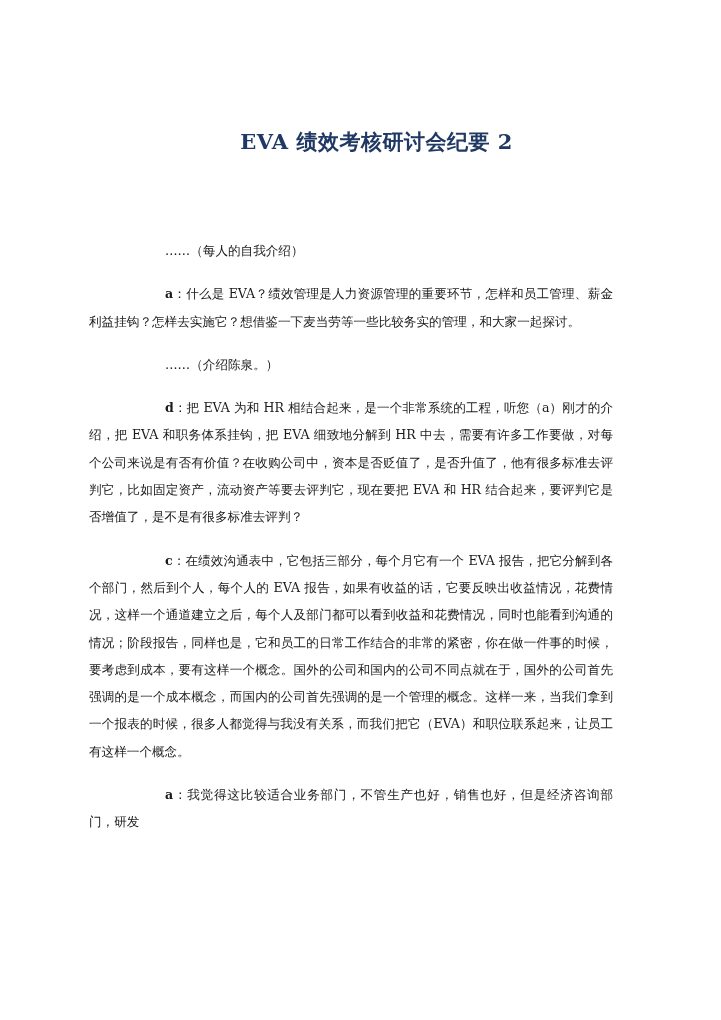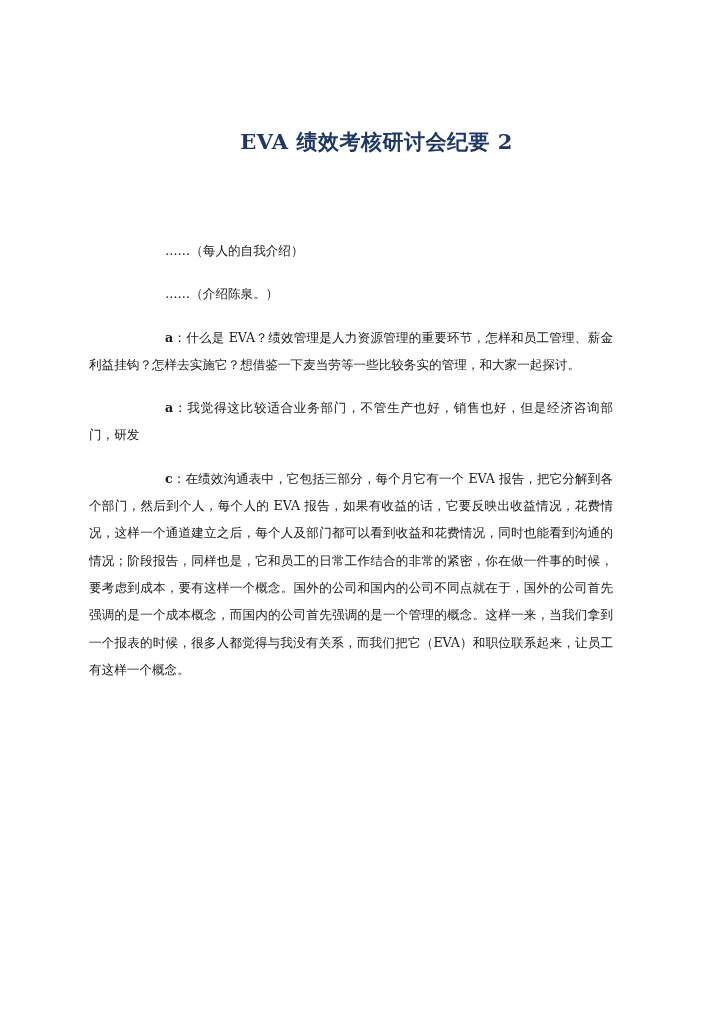--- a/index.html
+++ b/index.html
@@ -20,18 +20,19 @@
   .speaker { font-weight: bold; }
 </style>
 </head>
 <body>
 
 <div class="page">
   <div class="title">EVA 绩效考核研讨会纪要 2</div>
 
   <div class="body">
     <p class="para"><span class="speaker"></span><span>……（每人的自我介绍）</span></p>
+    <p class="para"><span class="speaker">a</span><span>：什么是 EVA？绩效管理是人力资源管理的重要环节，怎样和员工管理、薪金利益挂钩？怎样去实施它？想借鉴一下麦当劳等一些比较务实的管理，和大家一起探讨。</span></p>
     <p class="para"><span class="speaker"></span><span>……（介绍陈泉。）</span></p>
-    <p class="para"><span class="speaker">a</span><span>：什么是 EVA？绩效管理是人力资源管理的重要环节，怎样和员工管理、薪金利益挂钩？怎样去实施它？想借鉴一下麦当劳等一些比较务实的管理，和大家一起探讨。</span></p>
+    <p class="para"><span class="speaker">d</span><span>：把 EVA 为和 HR 相结合起来，是一个非常系统的工程，听您（a）刚才的介绍，把 EVA 和职务体系挂钩，把 EVA 细致地分解到 HR 中去，需要有许多工作要做，对每个公司来说是有否有价值？在收购公司中，资本是否贬值了，是否升值了，他有很多标准去评判它，比如固定资产，流动资产等要去评判它，现在要把 EVA 和 HR 结合起来，要评判它是否增值了，是不是有很多标准去评判？</span></p>
+    <p class="para"><span class="speaker">c</span><span>：在绩效沟通表中，它包括三部分，每个月它有一个 EVA 报告，把它分解到各个部门，然后到个人，每个人的 EVA 报告，如果有收益的话，它要反映出收益情况，花费情况，这样一个通道建立之后，每个人及部门都可以看到收益和花费情况，同时也能看到沟通的情况；阶段报告，同样也是，它和员工的日常工作结合的非常的紧密，你在做一件事的时候，要考虑到成本，要有这样一个概念。国外的公司和国内的公司不同点就在于，国外的公司首先强调的是一个成本概念，而国内的公司首先强调的是一个管理的概念。这样一来，当我们拿到一个报表的时候，很多人都觉得与我没有关系，而我们把它（EVA）和职位联系起来，让员工有这样一个概念。</span></p>
     <p class="para"><span class="speaker">a</span><span>：我觉得这比较适合业务部门，不管生产也好，销售也好，但是经济咨询部门，研发</span></p>
-    <p class="para"><span class="speaker">c</span><span>：在绩效沟通表中，它包括三部分，每个月它有一个 EVA 报告，把它分解到各个部门，然后到个人，每个人的 EVA 报告，如果有收益的话，它要反映出收益情况，花费情况，这样一个通道建立之后，每个人及部门都可以看到收益和花费情况，同时也能看到沟通的情况；阶段报告，同样也是，它和员工的日常工作结合的非常的紧密，你在做一件事的时候，要考虑到成本，要有这样一个概念。国外的公司和国内的公司不同点就在于，国外的公司首先强调的是一个成本概念，而国内的公司首先强调的是一个管理的概念。这样一来，当我们拿到一个报表的时候，很多人都觉得与我没有关系，而我们把它（EVA）和职位联系起来，让员工有这样一个概念。</span></p>
   </div>
 </div>
 
 </body></html>

